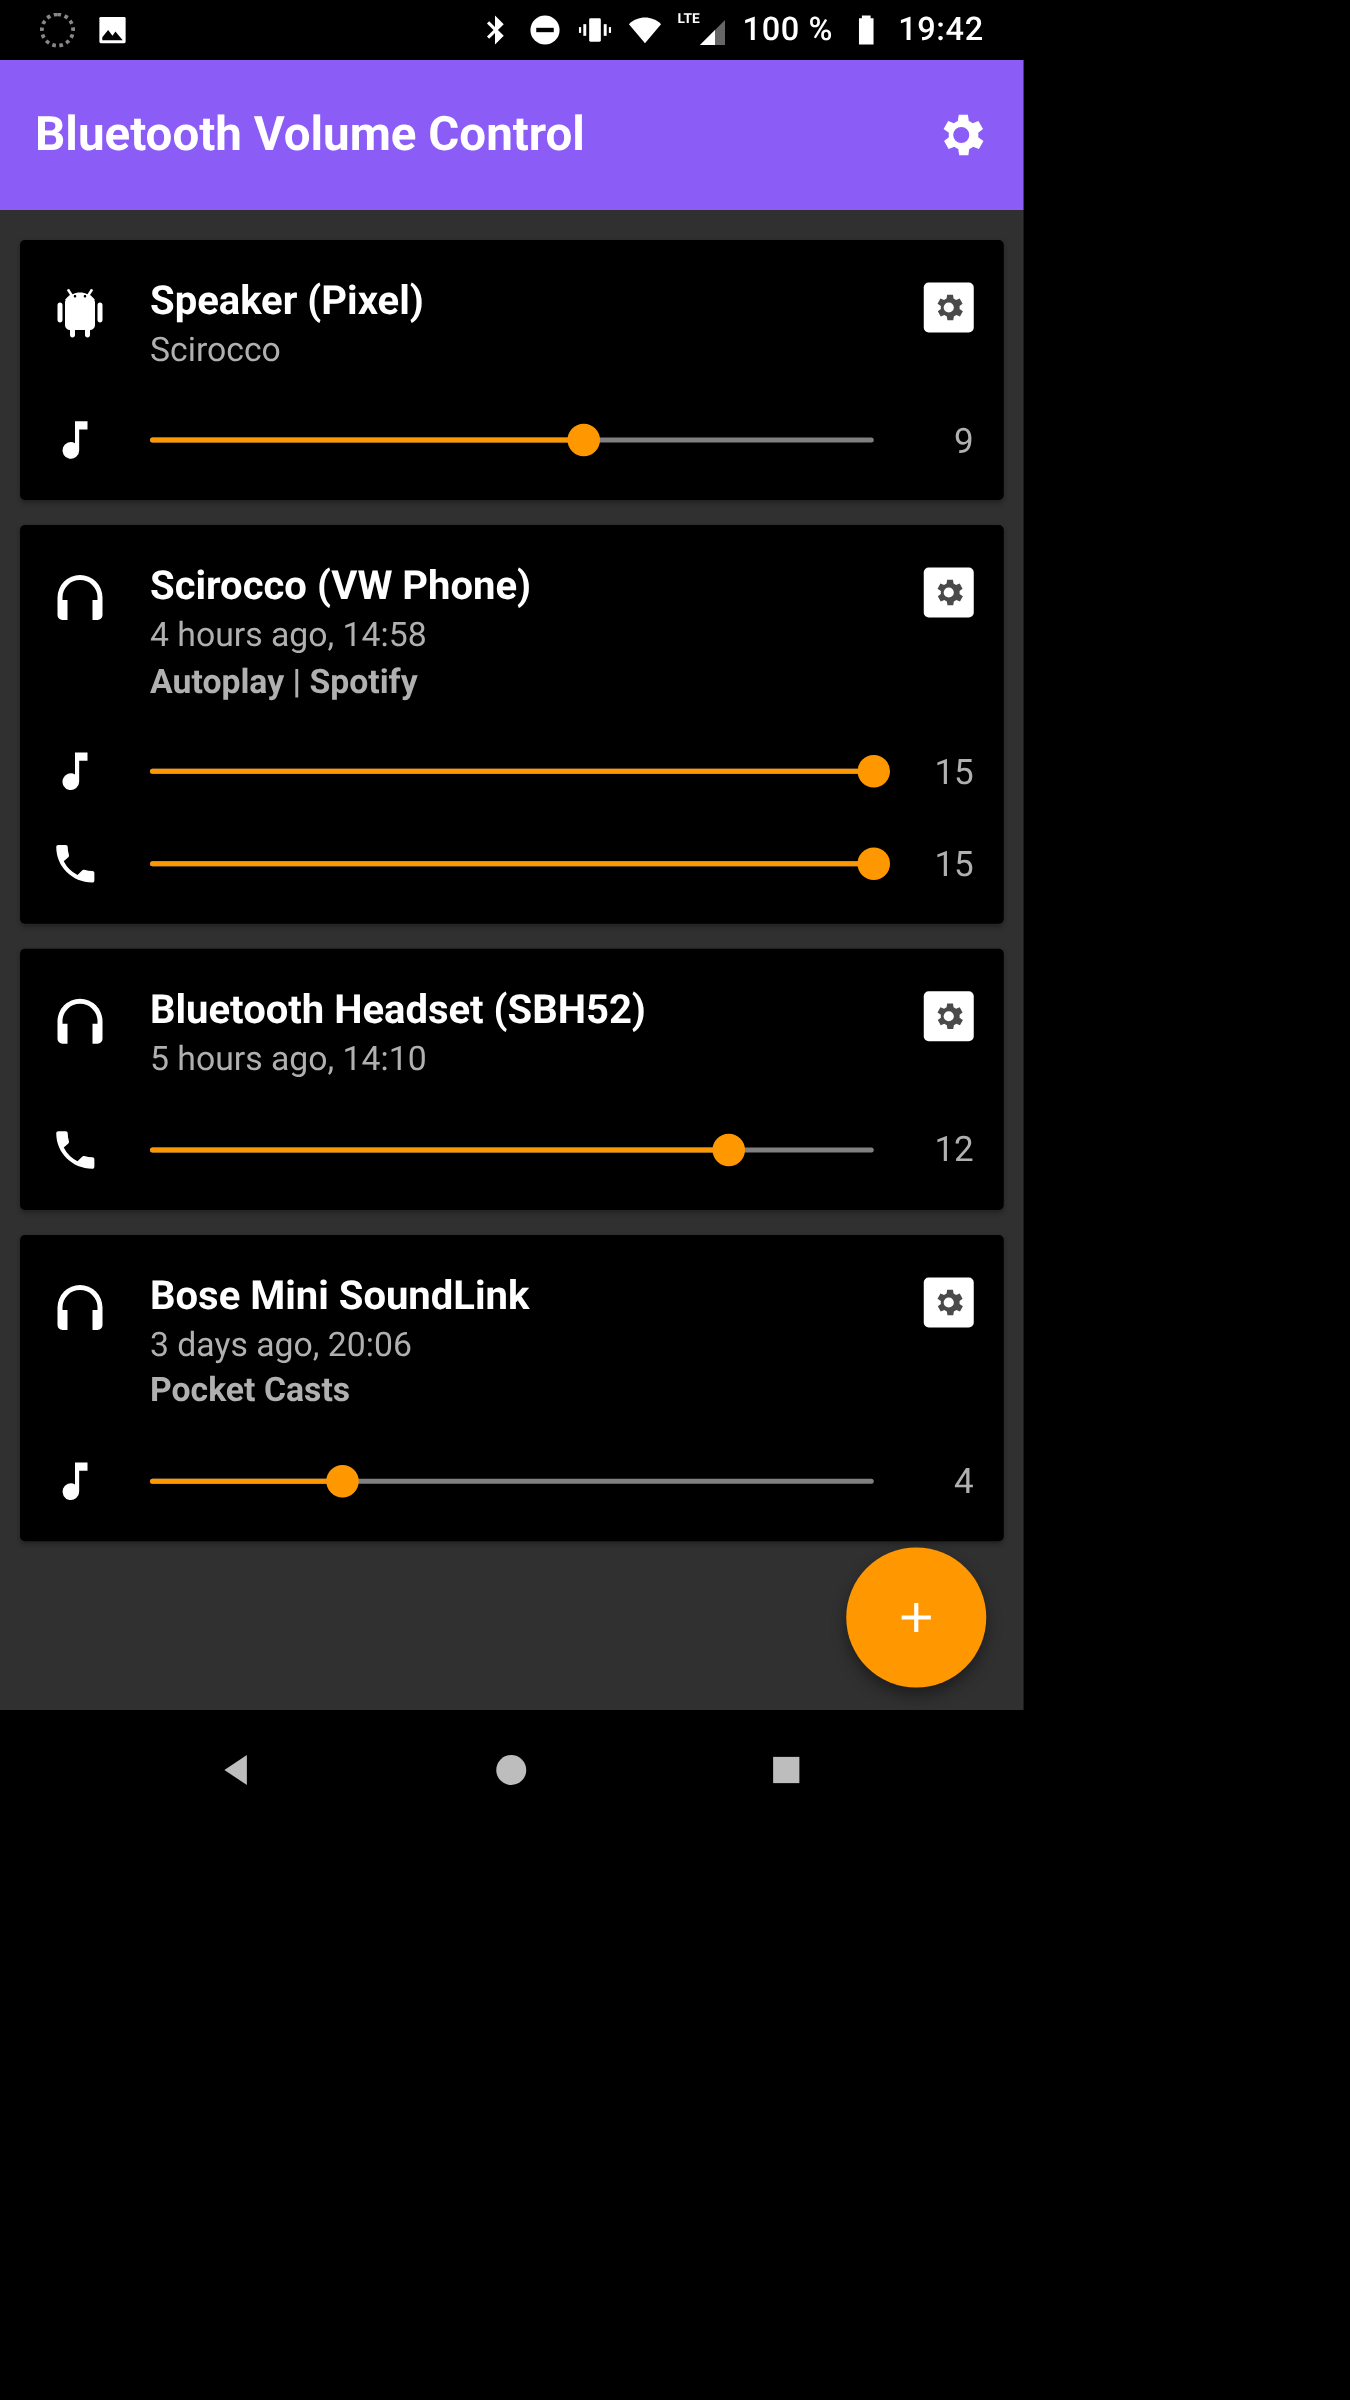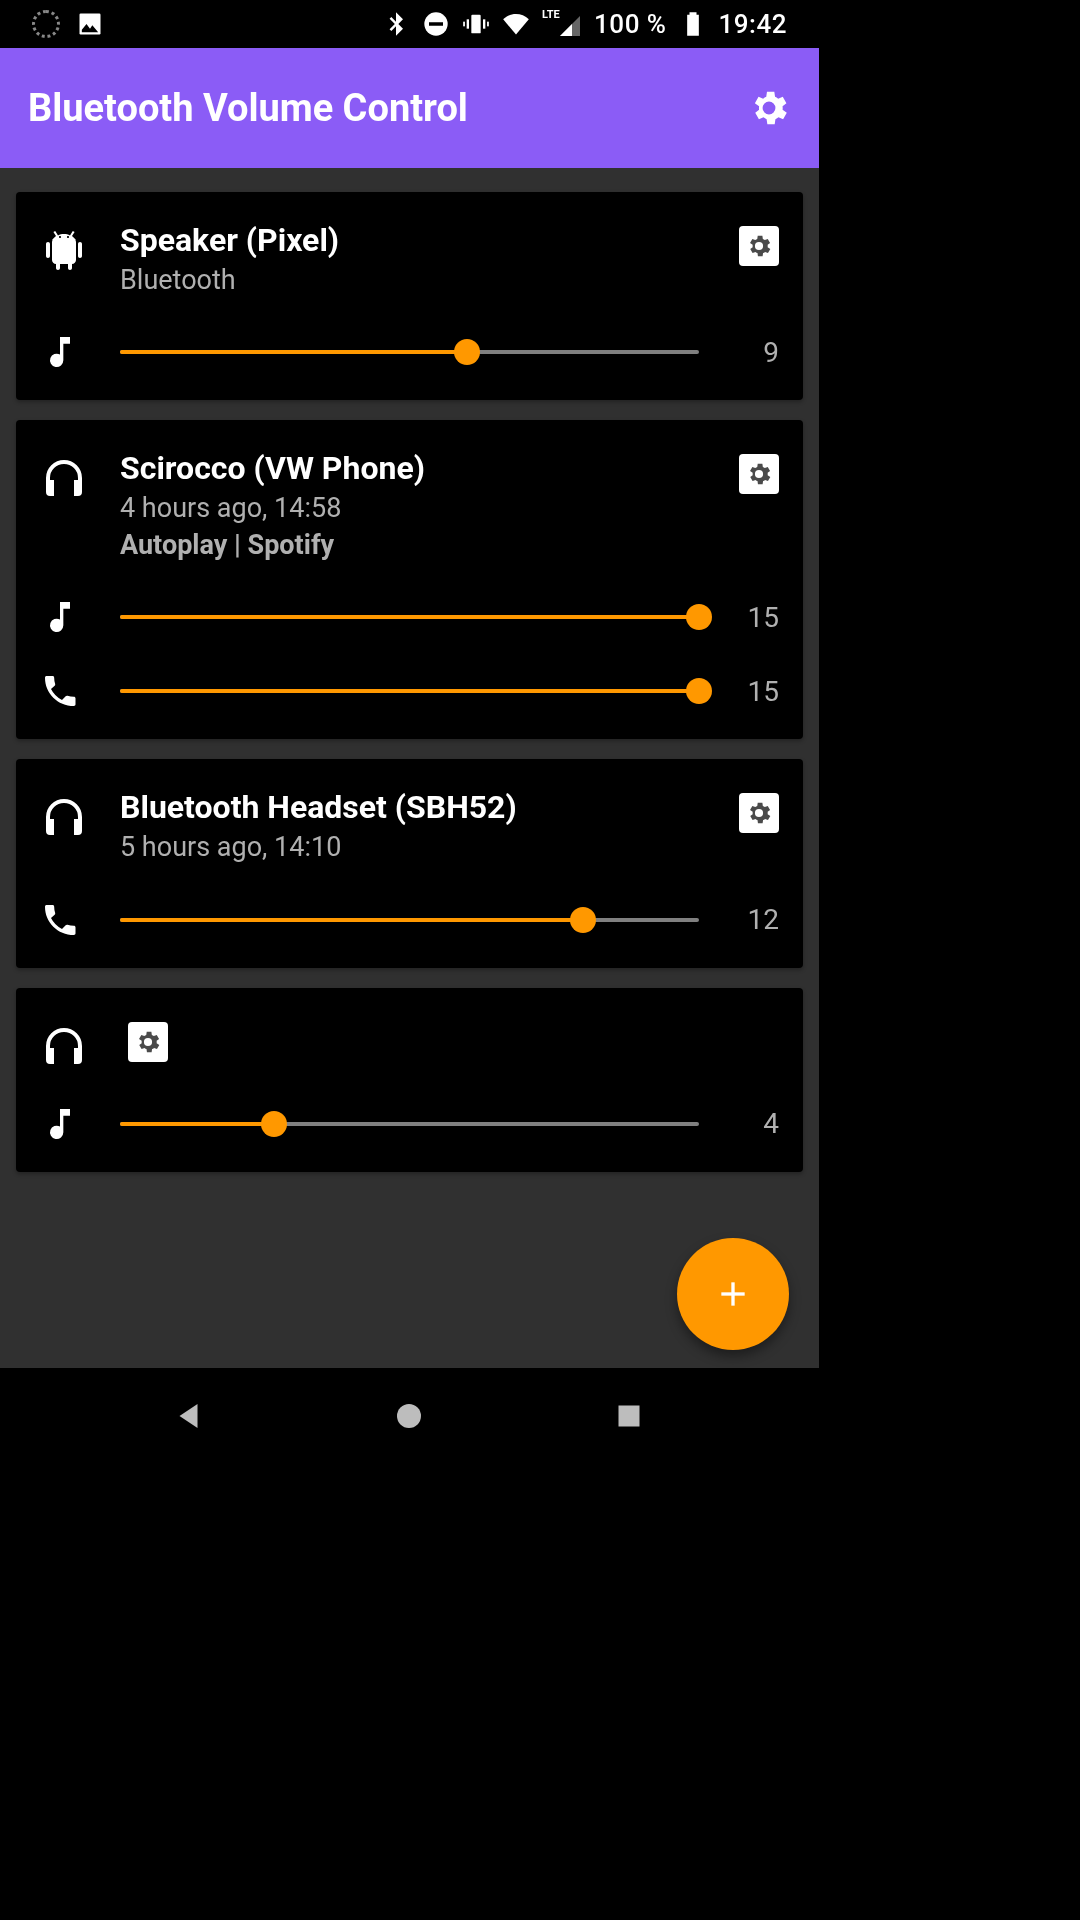--- a/index.html
+++ b/index.html
@@ -176,21 +176,21 @@
 
   <div class="card">
       <div class="card-header">
         <div class="device-icon">
           <svg viewBox="0 0 24 24" fill="#fff">
             <path d="M6 8c0-1 .9-2 2-2h8c1.1 0 2 .9 2 2v9c0 1.1-.9 2-2 2v2c0 .6-.4 1-1 1s-1-.4-1-1v-2h-4v2c0 .6-.4 1-1 1s-1-.4-1-1v-2c-1.1 0-2-.9-2-2V8z M4 8c.6 0 1 .4 1 1v6c0 .6-.4 1-1 1s-1-.4-1-1V9c0-.6.4-1 1-1zm16 0c.6 0 1 .4 1 1v6c0 .6-.4 1-1 1s-1-.4-1-1V9c0-.6.4-1 1-1z M8 5l-1.3-2 .9-.5L9 4.7C9.9 4.2 10.9 4 12 4s2.1.2 3 .7l1.4-2.2.9.5L16 5c1.2.9 2 2 2 2H6s.8-1.1 2-2zm2 0c-.3 0-.5.2-.5.5s.2.5.5.5.5-.2.5-.5S10.3 5 10 5zm4 0c-.3 0-.5.2-.5.5s.2.5.5.5.5-.2.5-.5S14.3 5 14 5z"></path>
           </svg>
         </div>
         <div class="device-info">
           <div class="device-name">Speaker (Pixel)</div>
-          <div class="device-sub">Bluetooth</div>
+          <div class="device-sub">Scirocco</div>
         </div>
         <div class="device-gear">
           <svg viewBox="0 0 24 24">
             <path d="M19.4 13a7.5 7.5 0 000-2l2.1-1.6-2-3.5-2.5 1a7.5 7.5 0 00-1.7-1l-.4-2.7h-4l-.4 2.7a7.5 7.5 0 00-1.7 1l-2.5-1-2 3.5L6.6 11a7.5 7.5 0 000 2l-2.1 1.6 2 3.5 2.5-1a7.5 7.5 0 001.7 1l.4 2.7h4l.4-2.7a7.5 7.5 0 001.7-1l2.5 1 2-3.5L19.4 13zM12 15.5A3.5 3.5 0 1112 8.5a3.5 3.5 0 010 7z"></path>
           </svg>
         </div>
       </div>
       <div class="slider-row">
         <div class="slider-icon">
           <svg viewBox="0 0 24 24" fill="#fff">
@@ -276,20 +276,25 @@
         </div>
         <div class="slider-value">12</div>
       </div>
     </div>
     <div class="card">
       <div class="card-header">
         <div class="device-icon">
           <svg viewBox="0 0 24 24" fill="#fff">
             <path d="M12 3a9 9 0 00-9 9v7a2 2 0 002 2h2v-8H5v-1a7 7 0 0114 0v1h-2v8h2a2 2 0 002-2v-7a9 9 0 00-9-9z"></path>
           </svg>
+        </div>
+        <div class="device-info">
+          <div class="device-name">Bose Mini SoundLink</div>
+          <div class="device-sub">3 days ago, 20:06</div>
+          <div class="device-sub2">Pocket Casts</div>
         </div>
         <div class="device-gear">
           <svg viewBox="0 0 24 24">
             <path d="M19.4 13a7.5 7.5 0 000-2l2.1-1.6-2-3.5-2.5 1a7.5 7.5 0 00-1.7-1l-.4-2.7h-4l-.4 2.7a7.5 7.5 0 00-1.7 1l-2.5-1-2 3.5L6.6 11a7.5 7.5 0 000 2l-2.1 1.6 2 3.5 2.5-1a7.5 7.5 0 001.7 1l.4 2.7h4l.4-2.7a7.5 7.5 0 001.7-1l2.5 1 2-3.5L19.4 13zM12 15.5A3.5 3.5 0 1112 8.5a3.5 3.5 0 010 7z"></path>
           </svg>
         </div>
       </div>
       <div class="slider-row">
         <div class="slider-icon">
           <svg viewBox="0 0 24 24" fill="#fff">

